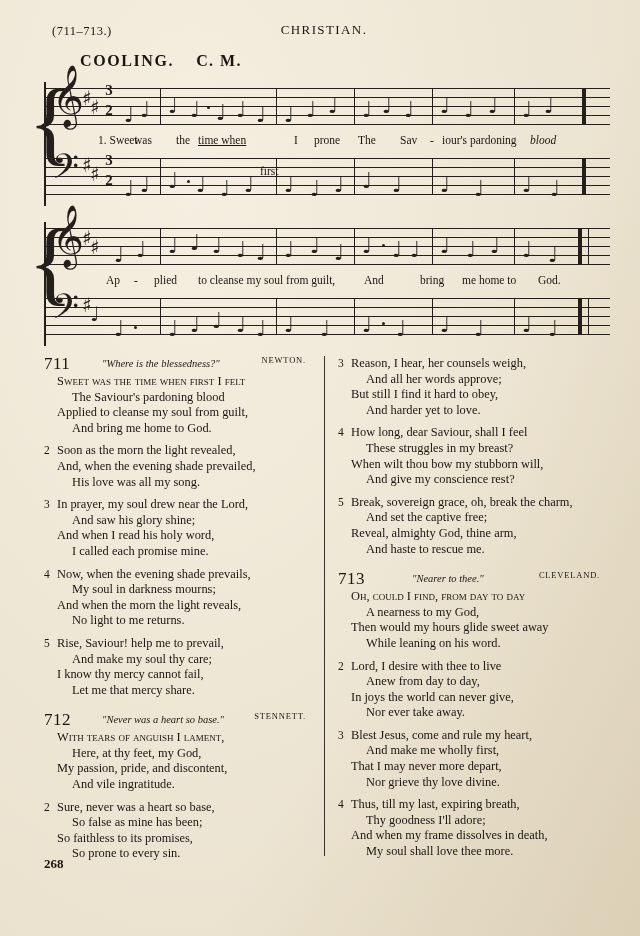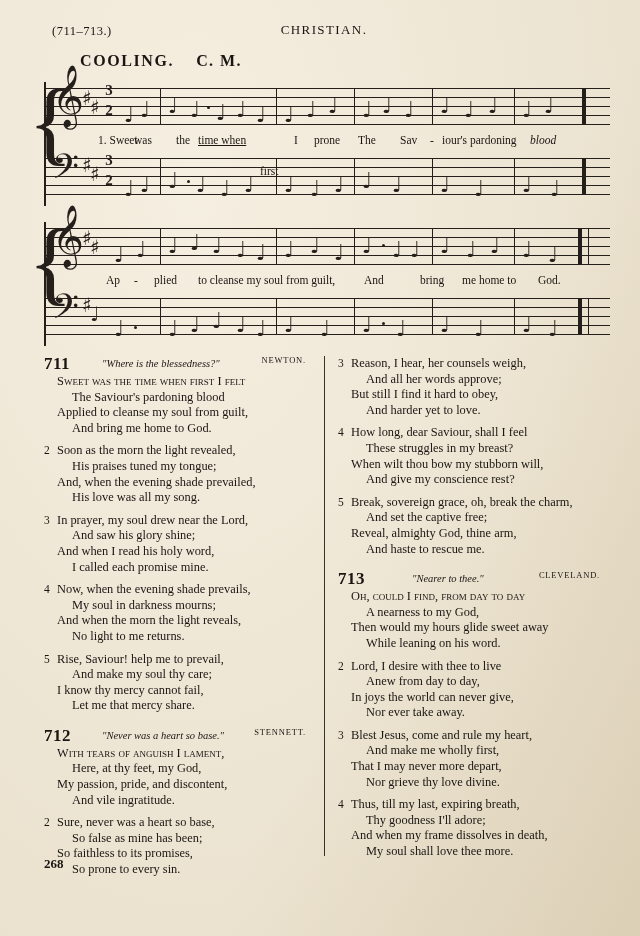--- a/index.html
+++ b/index.html
@@ -114,21 +114,21 @@
     position:absolute;top:0;width:262px;height:510px;
   }
   .col.left{left:6px;}
   .col.right{left:300px;}
   .divider{
     position:absolute;left:286px;top:2px;width:1px;height:500px;background:#3a322a;
   }
   .hymn{margin-bottom:12px;}
   .hymnhead{position:relative;height:20px;}
   .hnum{
-    font-size:17px;font-weight:bold;letter-spacing:.5px;
+    font-size:17px;font-weight:normal;letter-spacing:.5px;
   }
   .sub{
     position:absolute;left:58px;top:4px;
     font-size:10.5px;font-style:italic;
   }
   .author{
     position:absolute;right:0;top:1px;
     font-size:8.5px;letter-spacing:.8px;
     font-variant:small-caps;text-transform:uppercase;
   }
@@ -361,21 +361,20 @@
           <div class="stanza">
             <span class="sn"></span>
             <div class="firstword">Sweet was the time when first I felt</div>
             <div class="ind">The Saviour's pardoning blood</div>
             <div>Applied to cleanse my soul from guilt,</div>
             <div class="ind">And bring me home to God.</div>
           </div>
           <div class="stanza">
             <span class="sn">2</span>
             <div>Soon as the morn the light revealed,</div>
-            <div class="ind">His praises tuned my tongue;</div>
             <div>And, when the evening shade prevailed,</div>
             <div class="ind">His love was all my song.</div>
           </div>
           <div class="stanza">
             <span class="sn">3</span>
             <div>In prayer, my soul drew near the Lord,</div>
             <div class="ind">And saw his glory shine;</div>
             <div>And when I read his holy word,</div>
             <div class="ind">I called each promise mine.</div>
           </div>

